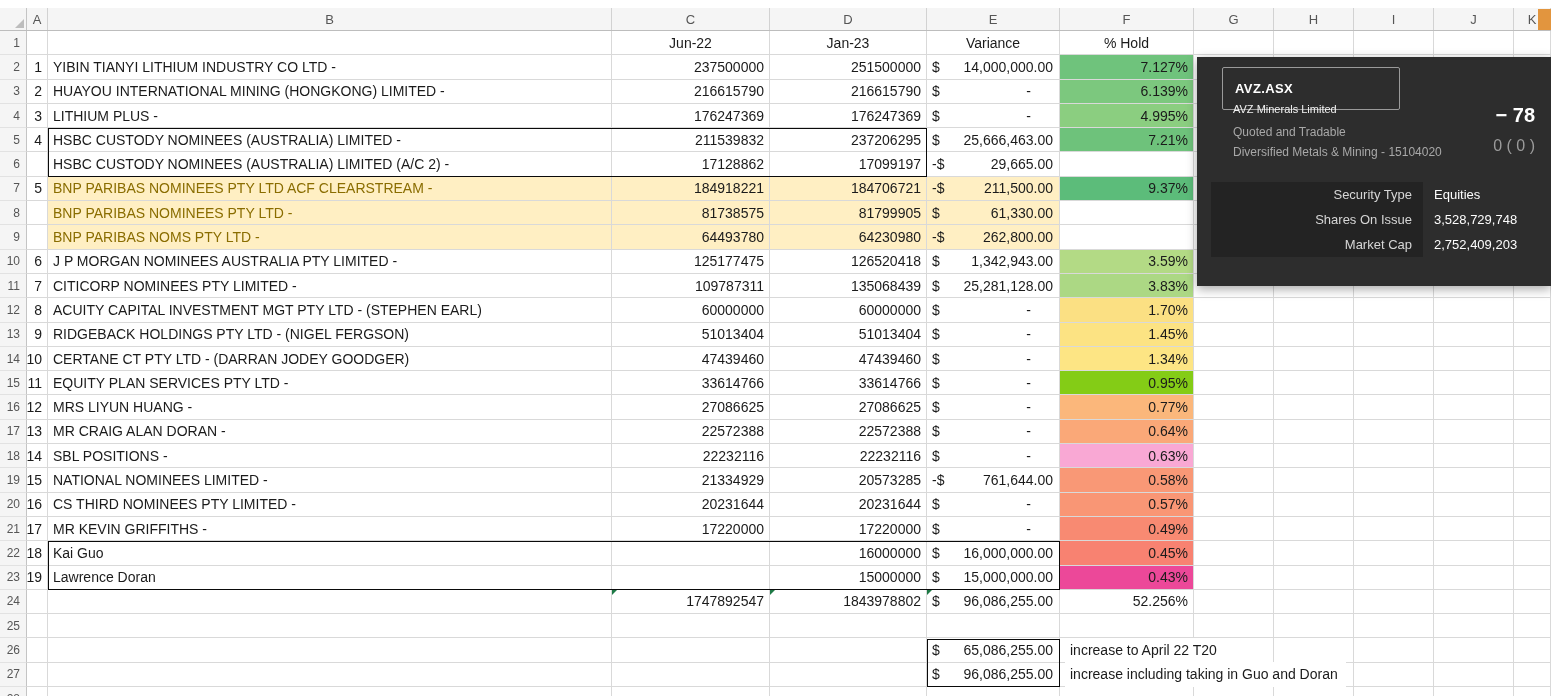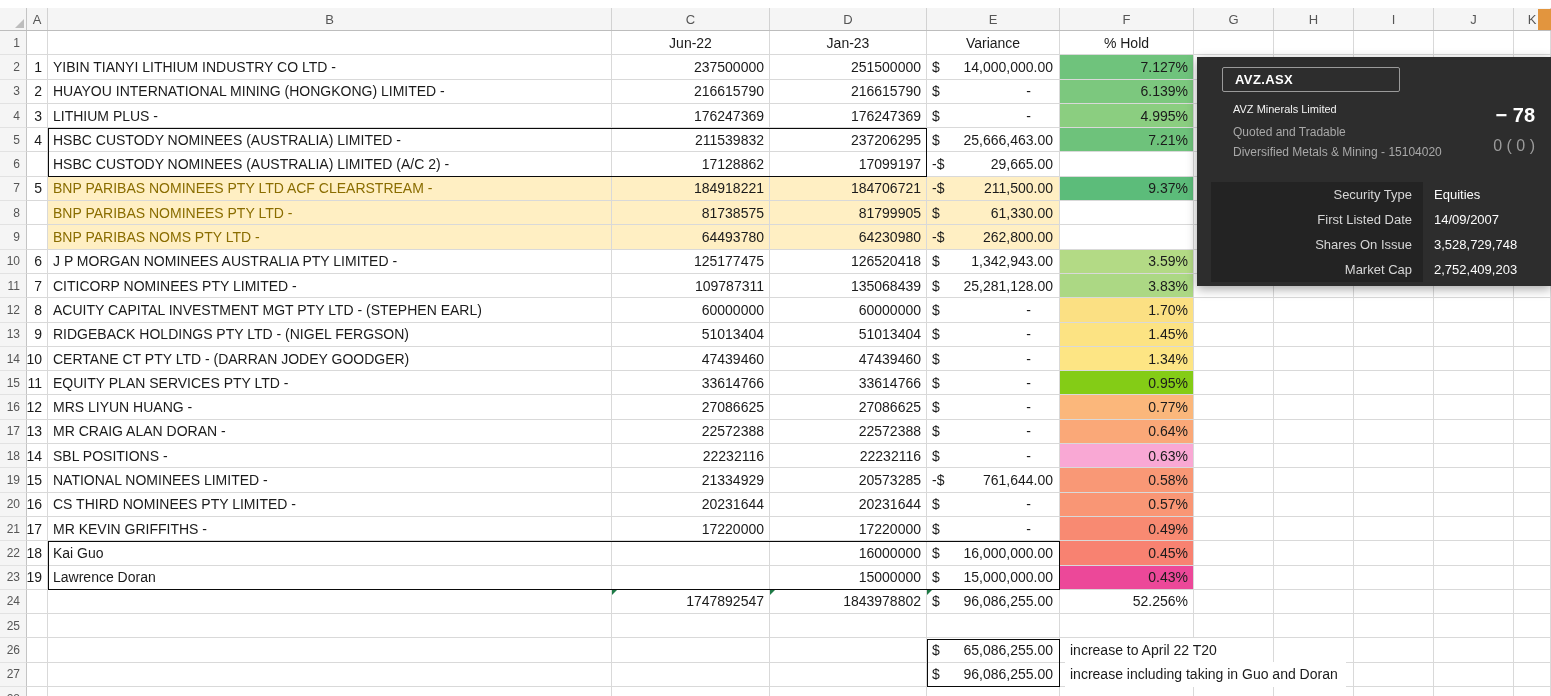--- a/index.html
+++ b/index.html
@@ -40,21 +40,21 @@
   
   .obox{position:absolute;border:1.5px solid #0a0a0a;pointer-events:none;z-index:5}
   .box-hsbc{left:48px;top:128.2px;width:879px;height:48.6px}
   .box-newholders{left:48px;top:541.3px;width:1012px;height:48.6px}
   .box-notes{left:927px;top:638.5px;width:133px;height:48.6px}
   
   .fragment{position:absolute;left:1538px;top:9px;width:13px;height:21px;background:#e2953e;z-index:3}
   
   .panel{position:absolute;left:1197px;top:57px;width:354px;height:229px;background:#2d2d2d;
     z-index:10;box-shadow:0 3px 10px rgba(0,0,0,.35);color:#eee}
-  .ticker-box{position:absolute;left:25px;top:10px;width:178px;height:25px;border:1px solid #9a9a9a;
+  .ticker-box{position:absolute;left:25px;top:10px;width:178px;height:43px;border:1px solid #9a9a9a;
     border-radius:2px;display:flex;align-items:center;padding-left:12px}
   .ticker-box span{font-size:13px;font-weight:700;letter-spacing:.4px;color:#fff}
   .chg-big{position:absolute;right:16px;top:47px;font-size:20px;font-weight:700;color:#fff;text-align:right}
   .chg-small{position:absolute;right:16px;top:80px;font-size:16px;color:#9b9b9b;text-align:right}
   .company{position:absolute;left:36px;top:46px;font-size:11px;color:#f2f2f2}
   .status{position:absolute;left:36px;top:68px;font-size:12px;color:#a8a8a8}
   .sector{position:absolute;left:36px;top:88px;font-size:12px;color:#a8a8a8}
   .info{position:absolute;left:14px;top:125px;right:14px}
   .irow{display:flex;height:25px;align-items:center}
   .il{width:212px;text-align:right;padding-right:11px;font-size:13px;color:#d6d6d6;
@@ -579,24 +579,20 @@
     <div class="chg-small">0 ( 0 )</div>
     <div class="company">AVZ Minerals Limited</div>
     <div class="status">Quoted and Tradable</div>
     <div class="sector">Diversified Metals &amp; Mining - 15104020</div>
     <div class="info">
       <div class="irow">
         <div class="il">Security Type</div>
         <div class="iv">Equities</div>
       </div>
       <div class="irow">
-        <div class="il">First Listed Date</div>
-        <div class="iv">14/09/2007</div>
-      </div>
-      <div class="irow">
         <div class="il">Shares On Issue</div>
         <div class="iv">3,528,729,748</div>
       </div>
       <div class="irow">
         <div class="il">Market Cap</div>
         <div class="iv">2,752,409,203</div>
       </div>
     </div>
   </div>
 </div>

